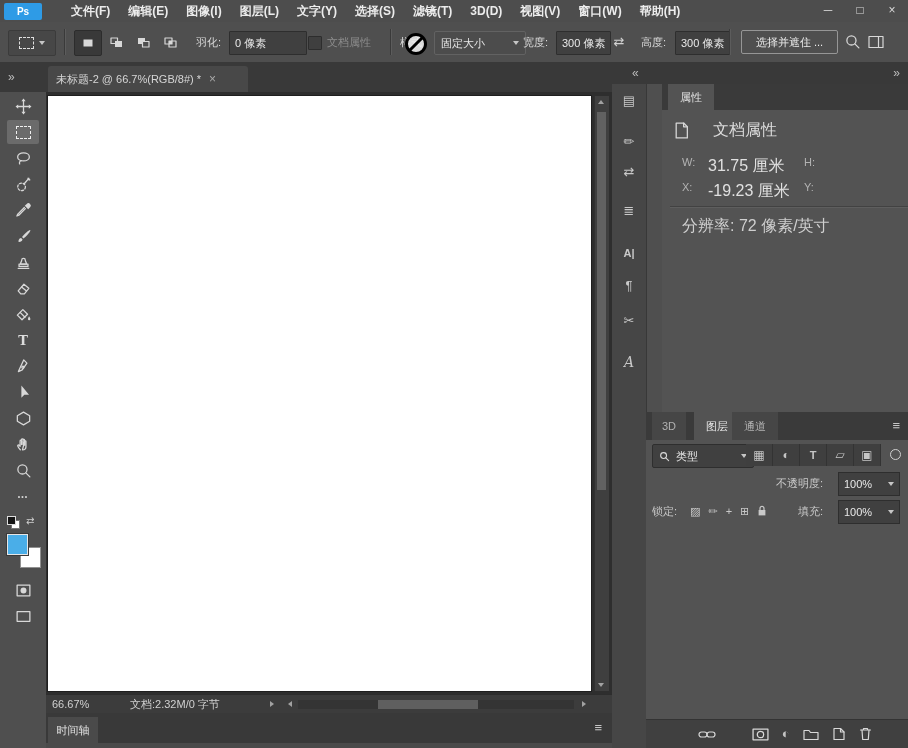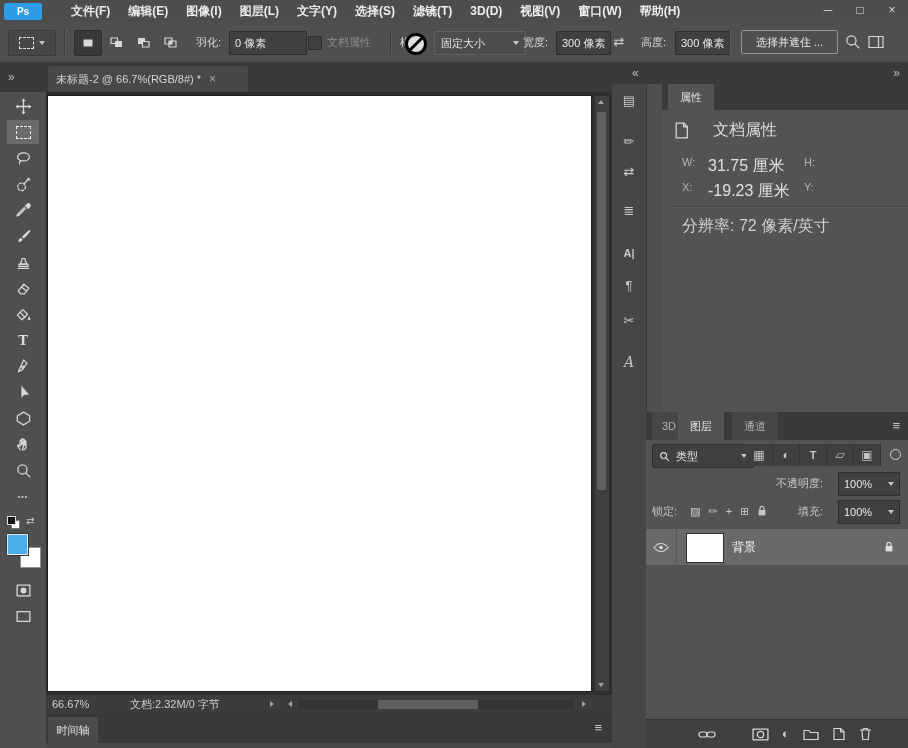--- a/index.html
+++ b/index.html
@@ -391,21 +391,21 @@
   <span class="pvalue" style="left:46px;top:97px;">-19.23 厘米</span>
   <span class="plabel" style="left:142px;top:97px;">Y:</span>
   <div class="phr" style="top:122px;"></div>
   <span class="pvalue" style="left:20px;top:132px;color:#cfcfcf;">分辨率: 72 像素/英寸</span>
   <div class="pscroll"></div>
 </div>
 
 <div class="lgroup">
   <div class="ltabs">
     <span class="ltab inactive" style="left:6px;width:34px;">3D</span>
-    <span class="ltab active" style="left:32px;width:46px;">图层</span>
+    <span class="ltab active" style="left:48px;width:46px;">图层</span>
     <span class="ltab inactive" style="left:86px;width:46px;">通道</span>
     <span class="panel-menu" style="right:8px;top:7px;">≡</span>
   </div>
 
   <div class="lbody">
 
     <div class="dd" style="left:6px;top:4px;width:88px;background:#404040;border-color:#2e2e2e;">
       <svg class="i" width="11" height="11" viewBox="0 0 12 12">
           <circle cx="5" cy="5" r="3.2"></circle>
           <path d="M7.4 7.4 10.5 10.5"></path>
@@ -439,34 +439,20 @@
           <path d="M3 5V3.4a2 2 0 0 1 4 0V5" stroke="#c9c9c9" fill="none" stroke-width="1.2"></path>
           <rect x="1.6" y="5" width="6.8" height="5.4" fill="#c9c9c9"></rect>
         </svg>
     </div>
     <span class="llbl" style="left:152px;top:60px;">填充:</span>
     <div class="valbox" style="left:192px;top:60px;width:50px;">
       <span>100%</span>
       <span class="caret-d"></span>
     </div>
 
-    <div class="layerrow">
-      <span class="eyebox">
-        <svg class="i" width="16" height="11" viewBox="0 0 16 10">
-            <path d="M1 5C3.4 2 5.6 1 8 1s4.6 1 7 4c-2.4 3-4.6 4-7 4S3.4 8 1 5z"></path>
-            <circle class="f" cx="8" cy="5" r="1.8"></circle>
-          </svg>
-      </span>
-      <span class="lthumb"></span>
-      <span class="lname">背景</span>
-      <svg class="abs" style="right:14px;top:12px;" width="10" height="12" viewBox="0 0 10 12">
-          <path d="M3 5V3.4a2 2 0 0 1 4 0V5" stroke="#e0e0e0" fill="none" stroke-width="1.2"></path>
-          <rect x="1.6" y="5" width="6.8" height="5.4" fill="#e0e0e0"></rect>
-        </svg>
-    </div>
   </div>
 
   <div class="lbottom">
     <svg class="i" width="18" height="9" viewBox="0 0 18 9">
         <rect x="1" y="2" width="8" height="5" rx="2.5"></rect>
         <rect x="9" y="2" width="8" height="5" rx="2.5"></rect>
       </svg>
     <span class="fxt">fx</span>
     <svg class="i" width="17" height="13" viewBox="0 0 16 12">
         <rect x="1" y="1" width="14" height="10"></rect>

